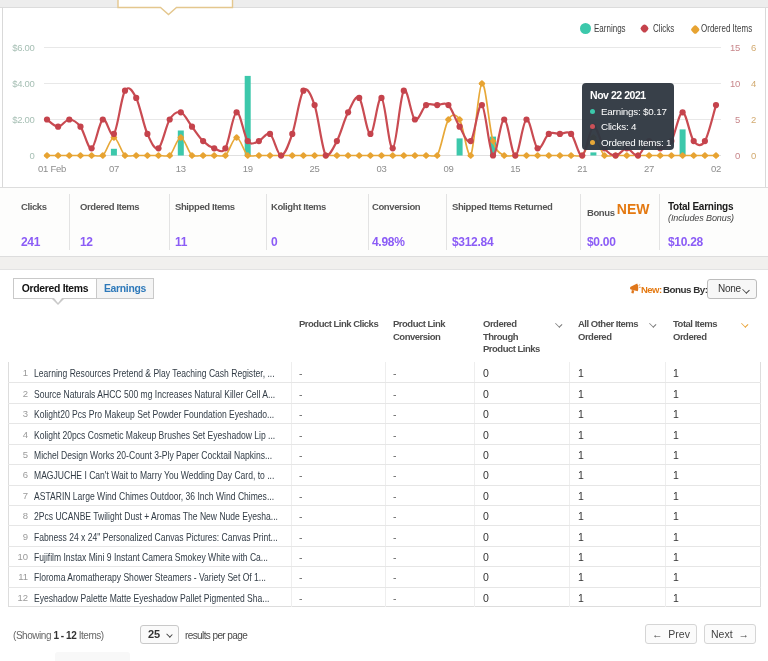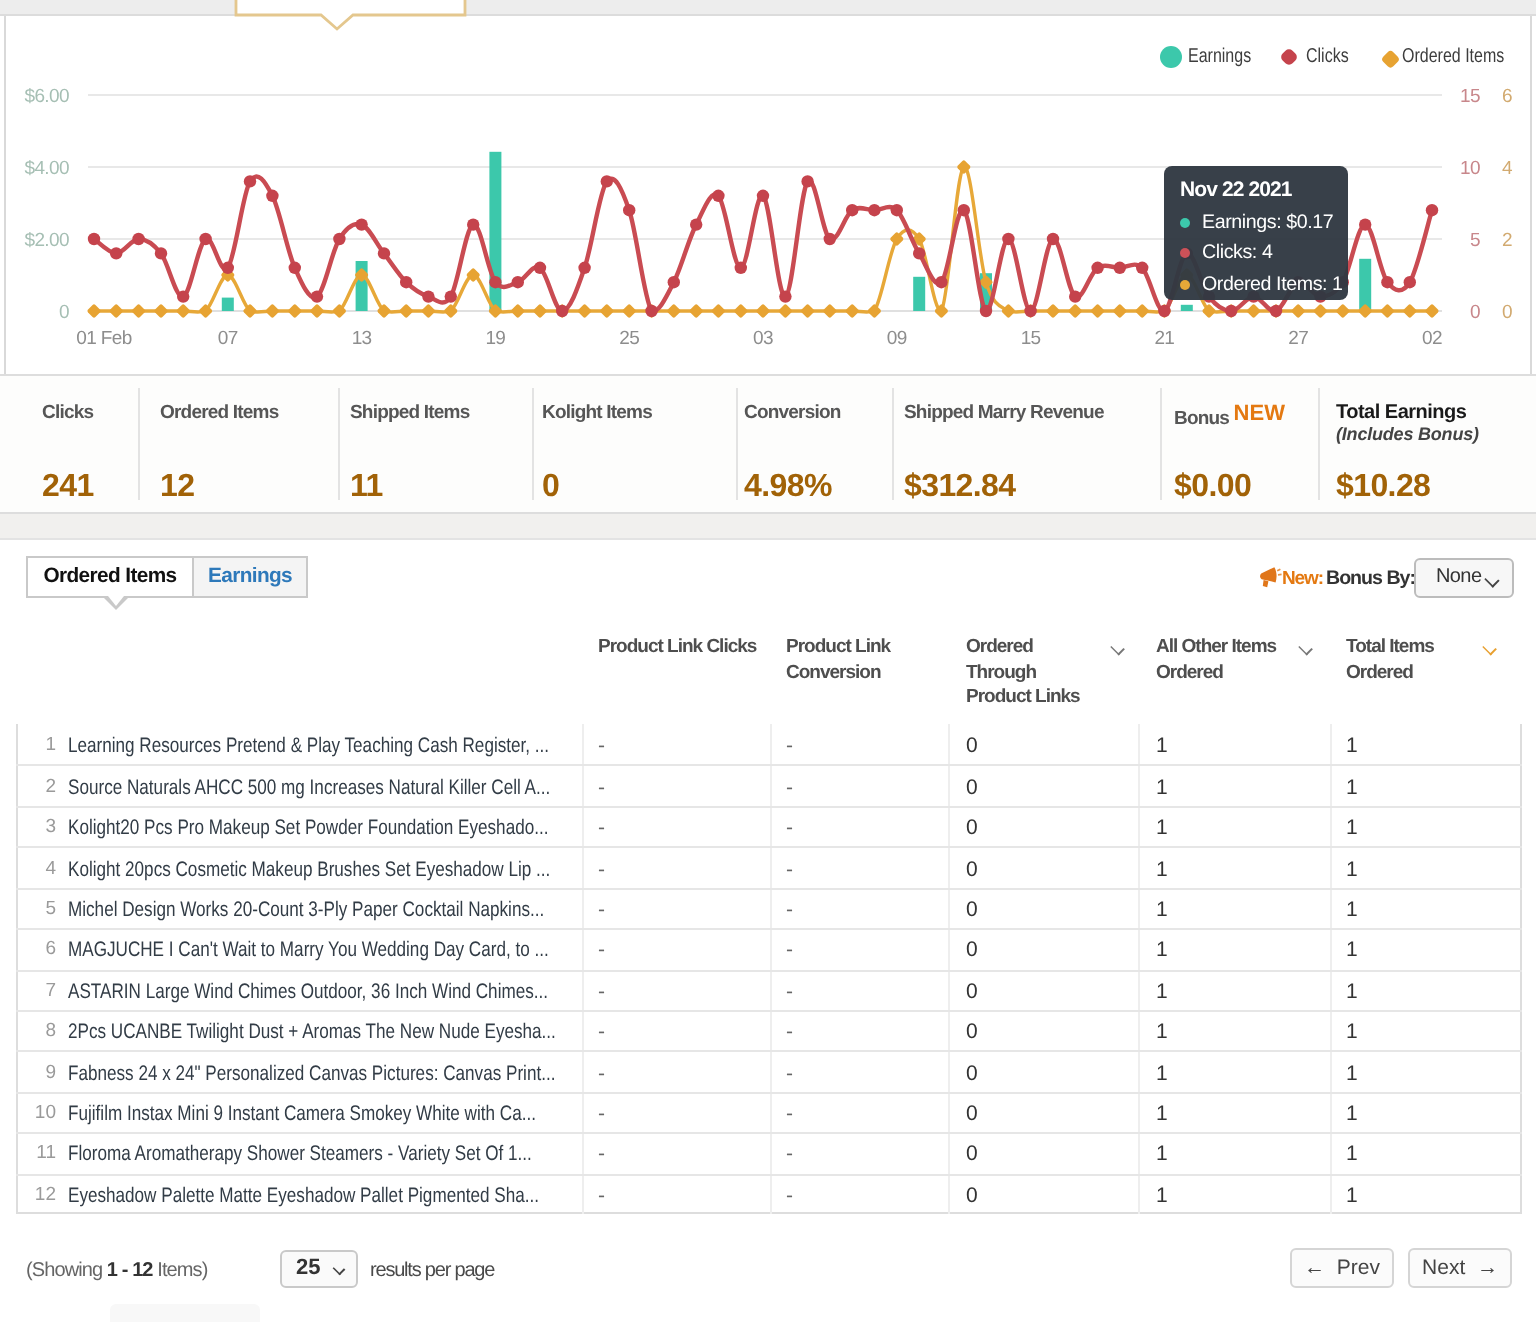--- a/index.html
+++ b/index.html
@@ -24,24 +24,24 @@
 #tip .t { color:#fff; font-size:10.5px; font-weight:bold; letter-spacing:-0.45px; line-height:13px; }
 #tip .r { position:relative; color:#fff; font-size:9.8px; letter-spacing:-0.2px;
           line-height:15.5px; padding-left:11px; white-space:nowrap; }
 #tip .d { position:absolute; left:0; top:5px; width:5px; height:5px; border-radius:50%; }
 
 
 #stats { position:absolute; left:0; top:187px; width:768px; height:70px; background:#fdfdfc;
          border-top:1px solid #ddd; border-bottom:1px solid #ddd; }
 .slab { position:absolute; top:13px; font-size:9.5px; font-weight:bold; color:#565656;
         letter-spacing:-0.4px; white-space:nowrap; }
-.slab .new { color:#e47911; font-size:11px; vertical-align:2px; letter-spacing:0;margin-top:22px; }
+.slab .new { color:#e47911; font-size:14px; vertical-align:2px; letter-spacing:0;margin-top:22px; }
 .slab.te { color:#1a1a1a; font-size:10px; line-height:11px; letter-spacing:-0.25px; }
-.slab .inc { font-weight:bold; font-style:italic; font-size:9px; color:#444; letter-spacing:-0.1px;text-align:right; }
-.sval { position:absolute; top:47px; font-size:16px; font-weight:bold; color:#a16207;
+.slab .inc { font-weight:normal; font-style:italic; font-size:9px; color:#444; letter-spacing:-0.1px;text-align:right; }
+.sval { position:absolute; top:47px; font-size:12px; font-weight:bold; color:#8b5cf6;
         letter-spacing:-0.3px; }
 .sdiv { position:absolute; top:6px; bottom:6px; width:1px; background:#e3e3e3; }
 
 #grayband { position:absolute; left:0; top:257px; width:768px; height:12px; background:#f1f0ee; }
 #mainpanel { position:absolute; left:0; top:269px; width:768px; height:392px; background:#fff;
              border-top:1px solid #e3e3e3; }
 
 
 .tab { position:absolute; top:278px; height:21px; line-height:19px; text-align:center;
        font-size:10.4px; letter-spacing:-0.3px; border:1px solid #c9c9c9; }
@@ -279,21 +279,21 @@
       <div class="slab" style="left:21px">Clicks</div>
       <div class="sval" style="left:21px">241</div>
       <div class="slab" style="left:80px">Ordered Items</div>
       <div class="sval" style="left:80px">12</div>
       <div class="slab" style="left:175px">Shipped Items</div>
       <div class="sval" style="left:175px">11</div>
       <div class="slab" style="left:271px">Kolight Items</div>
       <div class="sval" style="left:271px">0</div>
       <div class="slab" style="left:372px">Conversion</div>
       <div class="sval" style="left:372px">4.98%</div>
-      <div class="slab" style="left:452px">Shipped Marry Revenue</div>
+      <div class="slab" style="left:452px">Shipped Items Returned</div>
       <div class="sval" style="left:452px">$312.84</div>
       <div class="slab" style="left:587px">Bonus <span class="new">NEW</span></div>
       <div class="sval" style="left:587px">$0.00</div>
       <div class="slab te" style="left:668px">Total Earnings<br><span class="inc">(Includes Bonus)</span></div>
       <div class="sval" style="left:668px">$10.28</div>
       <div class="sdiv" style="left:69px"></div>
       <div class="sdiv" style="left:169px"></div>
       <div class="sdiv" style="left:266px"></div>
       <div class="sdiv" style="left:368px"></div>
       <div class="sdiv" style="left:446px"></div>

